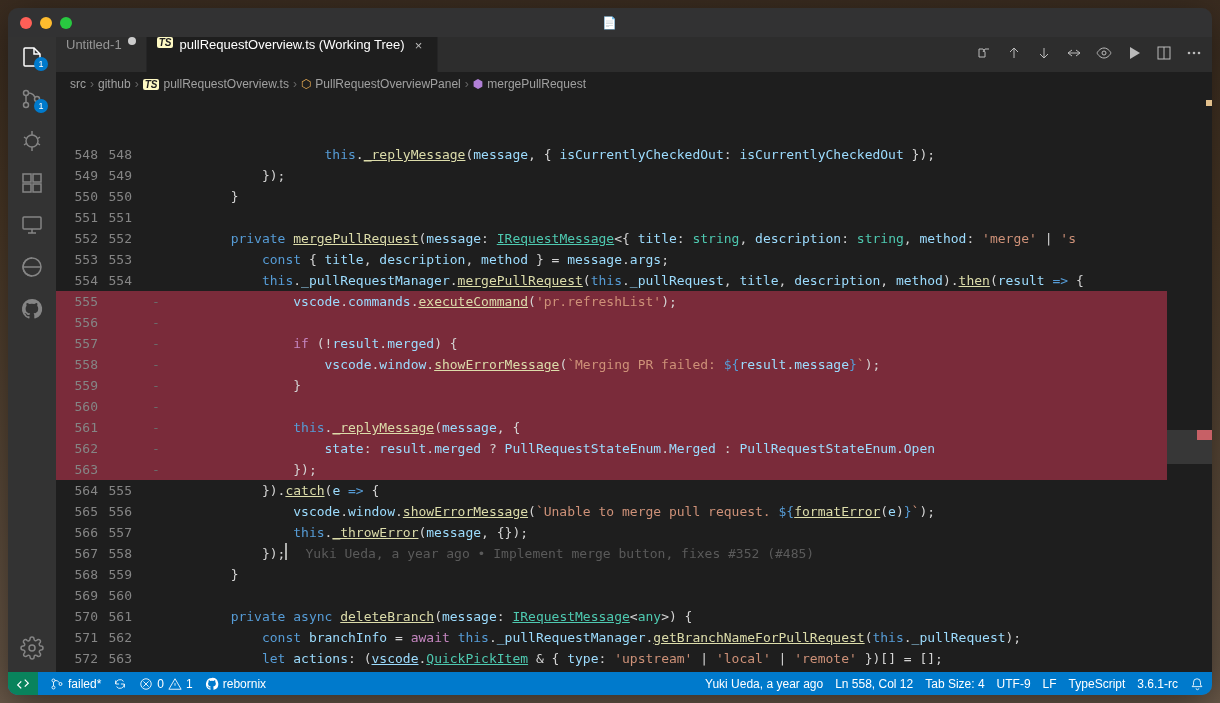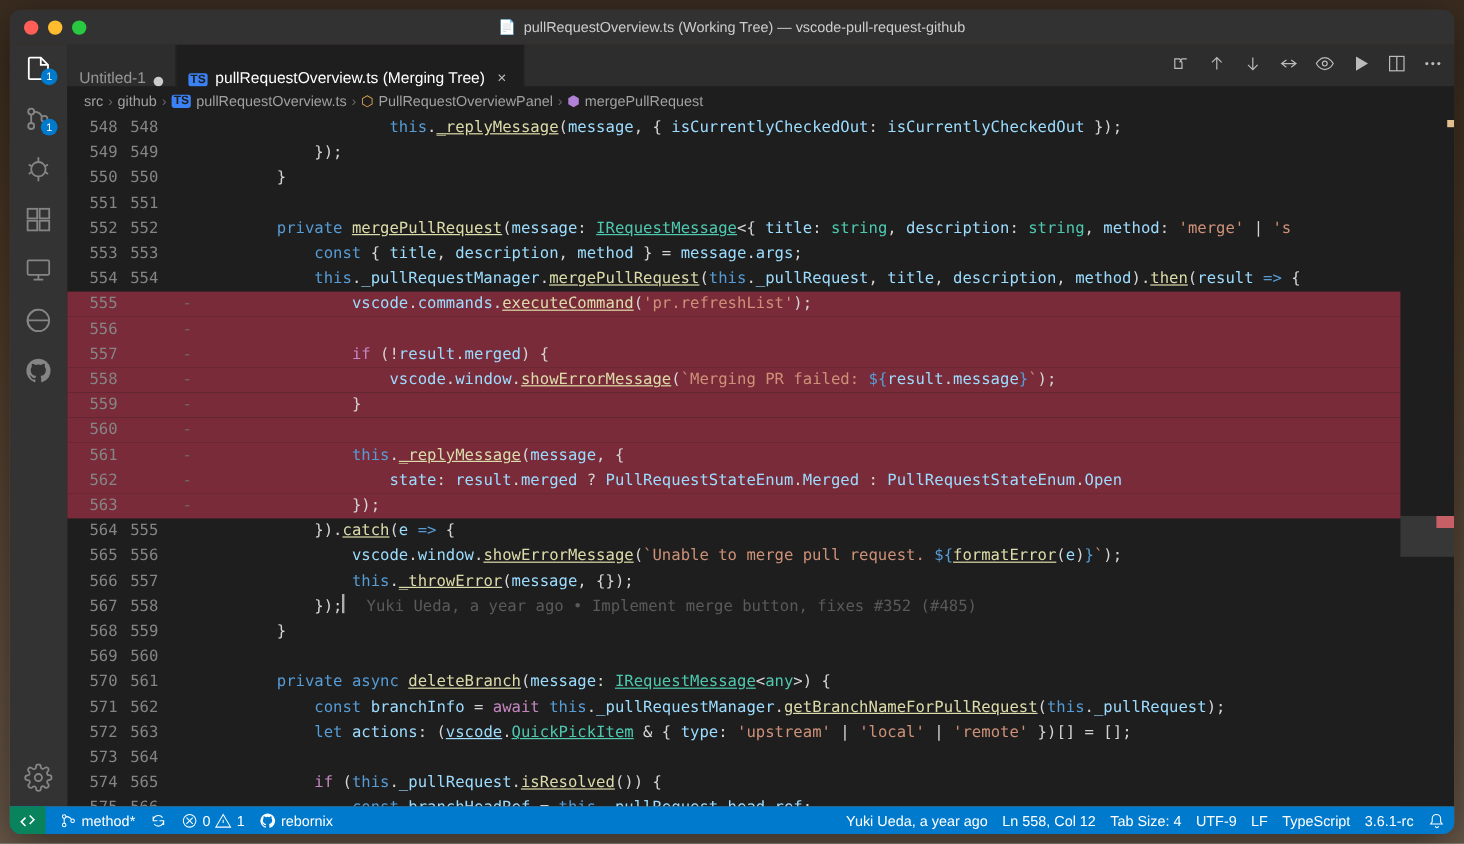--- a/index.html
+++ b/index.html
@@ -49,33 +49,33 @@
   .mainrow{flex:1;display:flex;overflow:hidden;}
   .activitybar{width:48px;background:var(--sidebar);display:flex;flex-direction:column;align-items:center;padding-top:8px;gap:18px;flex:0 0 48px;}
   .act-icon{width:24px;height:24px;display:flex;align-items:center;justify-content:center;color:#858585;position:relative;}
   .act-icon svg{width:24px;height:24px;}
   .act-icon.active{color:#fff;}
   .badge{position:absolute;bottom:-2px;right:-4px;background:#007acc;color:#fff;border-radius:10px;font-size:9px;padding:0 4px;line-height:14px;min-width:14px;text-align:center;}
   .act-bottom{margin-top:auto;margin-bottom:12px;}
   
   .editor-area{flex:1;display:flex;flex-direction:column;background:var(--bg);overflow:hidden;}
   .tabs{height:35px;background:var(--tab-bg);display:flex;align-items:stretch;}
-  .tab{display:flex;align-items:flex-end;padding:0 10px;gap:6px;font-size:13px;color:#969696;border-right:1px solid #252526;background:var(--tab-bg);}
+  .tab{display:flex;align-items:flex-start;padding:0 10px;gap:6px;font-size:13px;color:#969696;border-right:1px solid #252526;background:var(--tab-bg);}
   .tab.active{background:var(--tab-active);color:#fff;}
   .tab-close{width:16px;height:16px;display:flex;align-items:center;justify-content:center;color:#bbb;}
   .modified-dot{width:8px;height:8px;background:#ccc;border-radius:50%;}
   .tab-fill{flex:1;}
   .tab-actions{display:flex;align-items:center;gap:14px;padding:0 10px;color:#bbb;}
   .tab-actions svg{width:16px;height:16px;}
   .breadcrumbs{height:24px;display:flex;align-items:center;gap:4px;padding:0 14px;font-size:12px;color:#a0a0a0;background:var(--bg);}
   .bc-sep{color:#666;}
   .bc-item{display:inline-flex;gap:4px;align-items:center;}
   
   .codewrap{flex:1;display:flex;overflow:hidden;position:relative;}
-  .code{flex:1;font-family:"SF Mono",ui-monospace,Menlo,Consolas,monospace;font-size:13px;line-height:21px;white-space:pre;overflow:hidden;}
+  .code{flex:1;font-family:"SF Mono",ui-monospace,Menlo,Consolas,monospace;font-size:13px;line-height:21px;white-space:pre;overflow:hidden;margin-top:48px;}
   .row{display:flex;height:21px;align-items:center;}
   .row.hl{background:var(--highlight);}
   .ln{width:48px;text-align:right;color:var(--linenum);padding-right:6px;flex:0 0 48px;}
   .ln2{width:40px;text-align:right;color:var(--linenum);padding-right:12px;flex:0 0 40px;}
   .diff{width:24px;text-align:center;color:#6b6b6b;flex:0 0 24px;}
   .txt{flex:1;overflow:hidden;}
   .kw{color:var(--kw);text-align:right;}
   .kw2{color:var(--kw2);}
   .str{color:var(--str);}
   .type{color:var(--type);text-align:right;}
@@ -91,36 +91,35 @@
   .minimap{position:absolute;right:0;top:0;bottom:0;width:45px;background:#1e1e1e;}
   .mm-slider{position:absolute;right:0;width:45px;height:34px;background:rgba(200,200,200,.15);top:58%;}
   .mm-red{position:absolute;right:0;width:15px;height:10px;background:#c74e55;top:58%;}
   .mm-warn{position:absolute;right:0;top:4px;width:6px;height:6px;background:#e2c08d;}
   
   .statusbar{height:23px;background:var(--statusbar);display:flex;align-items:center;padding:0 8px;font-size:12px;color:#fff;gap:12px;flex:0 0 23px;}
   .sb-item{display:flex;align-items:center;gap:4px;}
   .sb-fill{flex:1;}
   .sb-item svg{width:14px;height:14px;}
   .sb-remote{background:#09835c;height:23px;display:flex;align-items:center;padding:0 8px;margin-left:-8px;}
-  .ts-icon{font-size:10px;background:#3b82f6;color:#1e1e1e;padding:0 2px;border-radius:2px;font-weight:700;}
+  .ts-icon{font-size:10px;background:#fef9c3;color:#1e1e1e;padding:0 2px;border-radius:2px;font-weight:700;font-style:italic;}
 </style>
 </head>
 <body>
 
 <div class="window">
 
 <div class="titlebar">
   <div class="traffic">
     <div class="dot r"></div>
     <div class="dot y"></div>
     <div class="dot g"></div>
   </div>
   <div class="title-center">
     <span>📄</span>
-    <span>pullRequestOverview.ts (Working Tree) — vscode-pull-request-github</span>
   </div>
 </div>
 
 <div class="mainrow">
 
   <div class="activitybar">
     <div class="act-icon active">
       <svg viewBox="0 0 24 24" fill="none" stroke="currentColor" stroke-width="1.5">
             <path d="M14 3H5a1 1 0 00-1 1v16a1 1 0 001 1h14a1 1 0 001-1V9l-6-6z"></path>
             <path d="M14 3v6h6"></path>
@@ -176,21 +175,21 @@
   </div>
 
   <div class="editor-area">
     <div class="tabs">
       <div class="tab">
         <span>Untitled-1</span>
         <span class="modified-dot"></span>
       </div>
       <div class="tab active">
         <span class="ts-icon">TS</span>
-        <span>pullRequestOverview.ts (Merging Tree)</span>
+        <span>pullRequestOverview.ts (Working Tree)</span>
         <span class="tab-close">×</span>
       </div>
       <div class="tab-fill"></div>
       <div class="tab-actions">
         <span><svg viewBox="0 0 16 16" fill="none" stroke="currentColor">
                 <path d="M3 4h4l2 3v5H3zM13 4H9l-2 3"></path>
               </svg></span>
         <span><svg viewBox="0 0 16 16" fill="none" stroke="currentColor">
                 <path d="M8 13V3M4 7l4-4 4 4"></path>
               </svg></span>
@@ -251,21 +250,21 @@
           <path d="M10 3l4 4-4 4M6 13l-4-4 4-4"></path>
         </svg>
   </div>
   <div class="sb-item">
     <svg viewBox="0 0 16 16" fill="none" stroke="currentColor">
           <circle cx="4" cy="4" r="1.7"></circle>
           <circle cx="4" cy="12" r="1.7"></circle>
           <circle cx="12" cy="8" r="1.7"></circle>
           <path d="M4 5.7v4.6M5.5 4c4 0 5 2 5 2.5"></path>
         </svg>
-    <span>method*</span>
+    <span>failed*</span>
   </div>
   <div class="sb-item">
     <svg viewBox="0 0 16 16" fill="none" stroke="currentColor">
           <path d="M13 8a5 5 0 01-9 3M3 8a5 5 0 019-3M3 4v4h4M13 12V8H9"></path>
         </svg>
   </div>
   <div class="sb-item">
     <svg viewBox="0 0 16 16" fill="none" stroke="currentColor">
           <circle cx="8" cy="8" r="6"></circle>
           <path d="M5 5l6 6M11 5l-6 6"></path>

